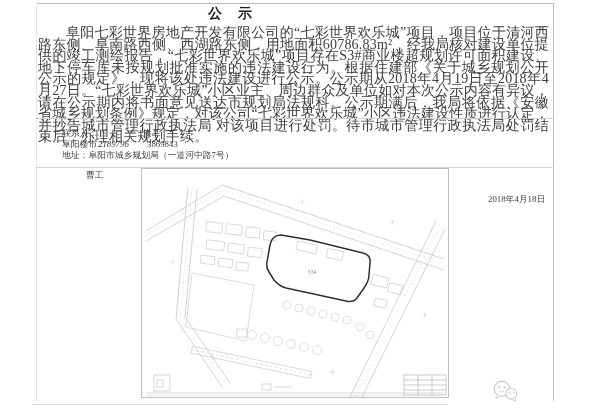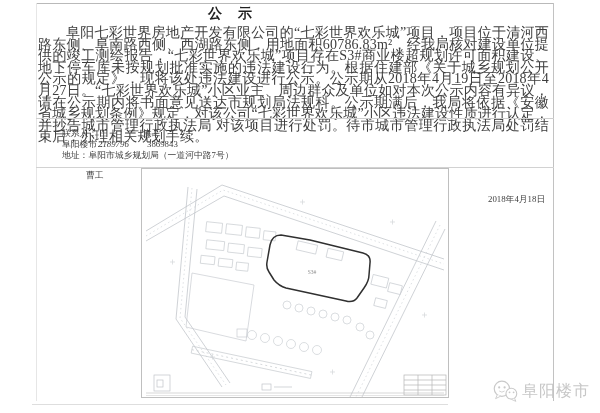--- a/index.html
+++ b/index.html
@@ -187,18 +187,17 @@
       <circle cx="21.5" cy="16" r="6" fill="#ffffff" stroke="#c9c9c9" stroke-width="1.2"></circle>
       <path d="M25,21 L26.5,24.5 L22,22.5" fill="#ffffff" stroke="#c9c9c9" stroke-width="1"></path>
       <g fill="#c9c9c9">
         <circle cx="8" cy="9" r="1.2"></circle>
           <circle cx="14" cy="9" r="1.2"></circle>
         <circle cx="19.5" cy="14.5" r="1"></circle>
           <circle cx="24" cy="14.5" r="1"></circle>
       </g>
       <path d="M8,13 Q11,15.5 14,13" fill="none" stroke="#c9c9c9" stroke-width="0.9"></path>
     </svg>
-    <span class="watermark-text">阜阳楼市</span>
   </div>
 
   <div class="line doc-bottom"></div>
 
 </div>
 
 </body></html>

